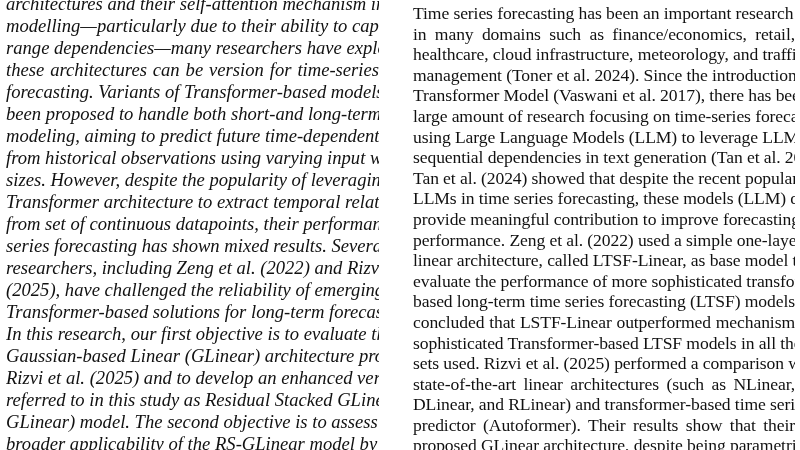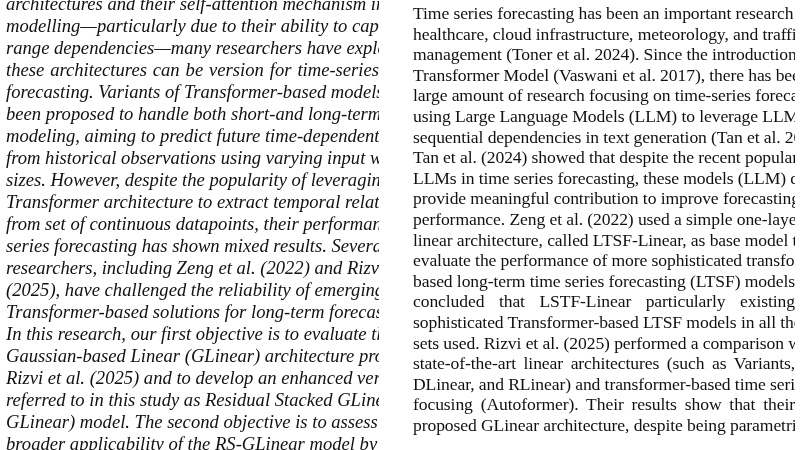--- a/index.html
+++ b/index.html
@@ -51,33 +51,34 @@
     <span class="line">Transformer-based solutions for long-term forecasting tasks.</span>
     <span class="line">In this research, our first objective is to evaluate the</span>
     <span class="line">Gaussian-based Linear (GLinear) architecture proposed by</span>
     <span class="line">Rizvi et al. (2025) and to develop an enhanced version of it—</span>
     <span class="line">referred to in this study as Residual Stacked GLinear (RS-</span>
     <span class="line">GLinear) model. The second objective is to assess the</span>
     <span class="line">broader applicability of the RS-GLinear model by extending</span>
   </div>
 <div id="right-col" class="col">
     <span class="line">Time series forecasting has been an important research area</span>
+    <span class="line">in many domains such as finance/economics, retail,</span>
     <span class="line">healthcare, cloud infrastructure, meteorology, and traffic</span>
     <span class="line">management (Toner et al. 2024). Since the introduction of</span>
     <span class="line">Transformer Model (Vaswani et al. 2017), there has been</span>
     <span class="line">large amount of research focusing on time-series forecasting</span>
     <span class="line">using Large Language Models (LLM) to leverage LLM’s</span>
     <span class="line">sequential dependencies in text generation (Tan et al. 2024).</span>
     <span class="line">Tan et al. (2024) showed that despite the recent popularity of</span>
     <span class="line">LLMs in time series forecasting, these models (LLM) do not</span>
     <span class="line">provide meaningful contribution to improve forecasting</span>
     <span class="line">performance. Zeng et al. (2022) used a simple one-layer</span>
     <span class="line">linear architecture, called LTSF-Linear, as base model to</span>
     <span class="line">evaluate the performance of more sophisticated transformer-</span>
     <span class="line">based long-term time series forecasting (LTSF) models. They</span>
-    <span class="line">concluded that LSTF-Linear particularly existing</span>
+    <span class="line">concluded that LSTF-Linear outperformed mechanism</span>
     <span class="line">sophisticated Transformer-based LTSF models in all the data</span>
     <span class="line">sets used. Rizvi et al. (2025) performed a comparison with</span>
-    <span class="line">state-of-the-art linear architectures (such as Variants,</span>
+    <span class="line">state-of-the-art linear architectures (such as NLinear,</span>
     <span class="line">DLinear, and RLinear) and transformer-based time series</span>
-    <span class="line">focusing (Autoformer). Their results show that their</span>
+    <span class="line">predictor (Autoformer). Their results show that their</span>
     <span class="line">proposed GLinear architecture, despite being parametrically</span>
   </div>
 
 </body></html>

